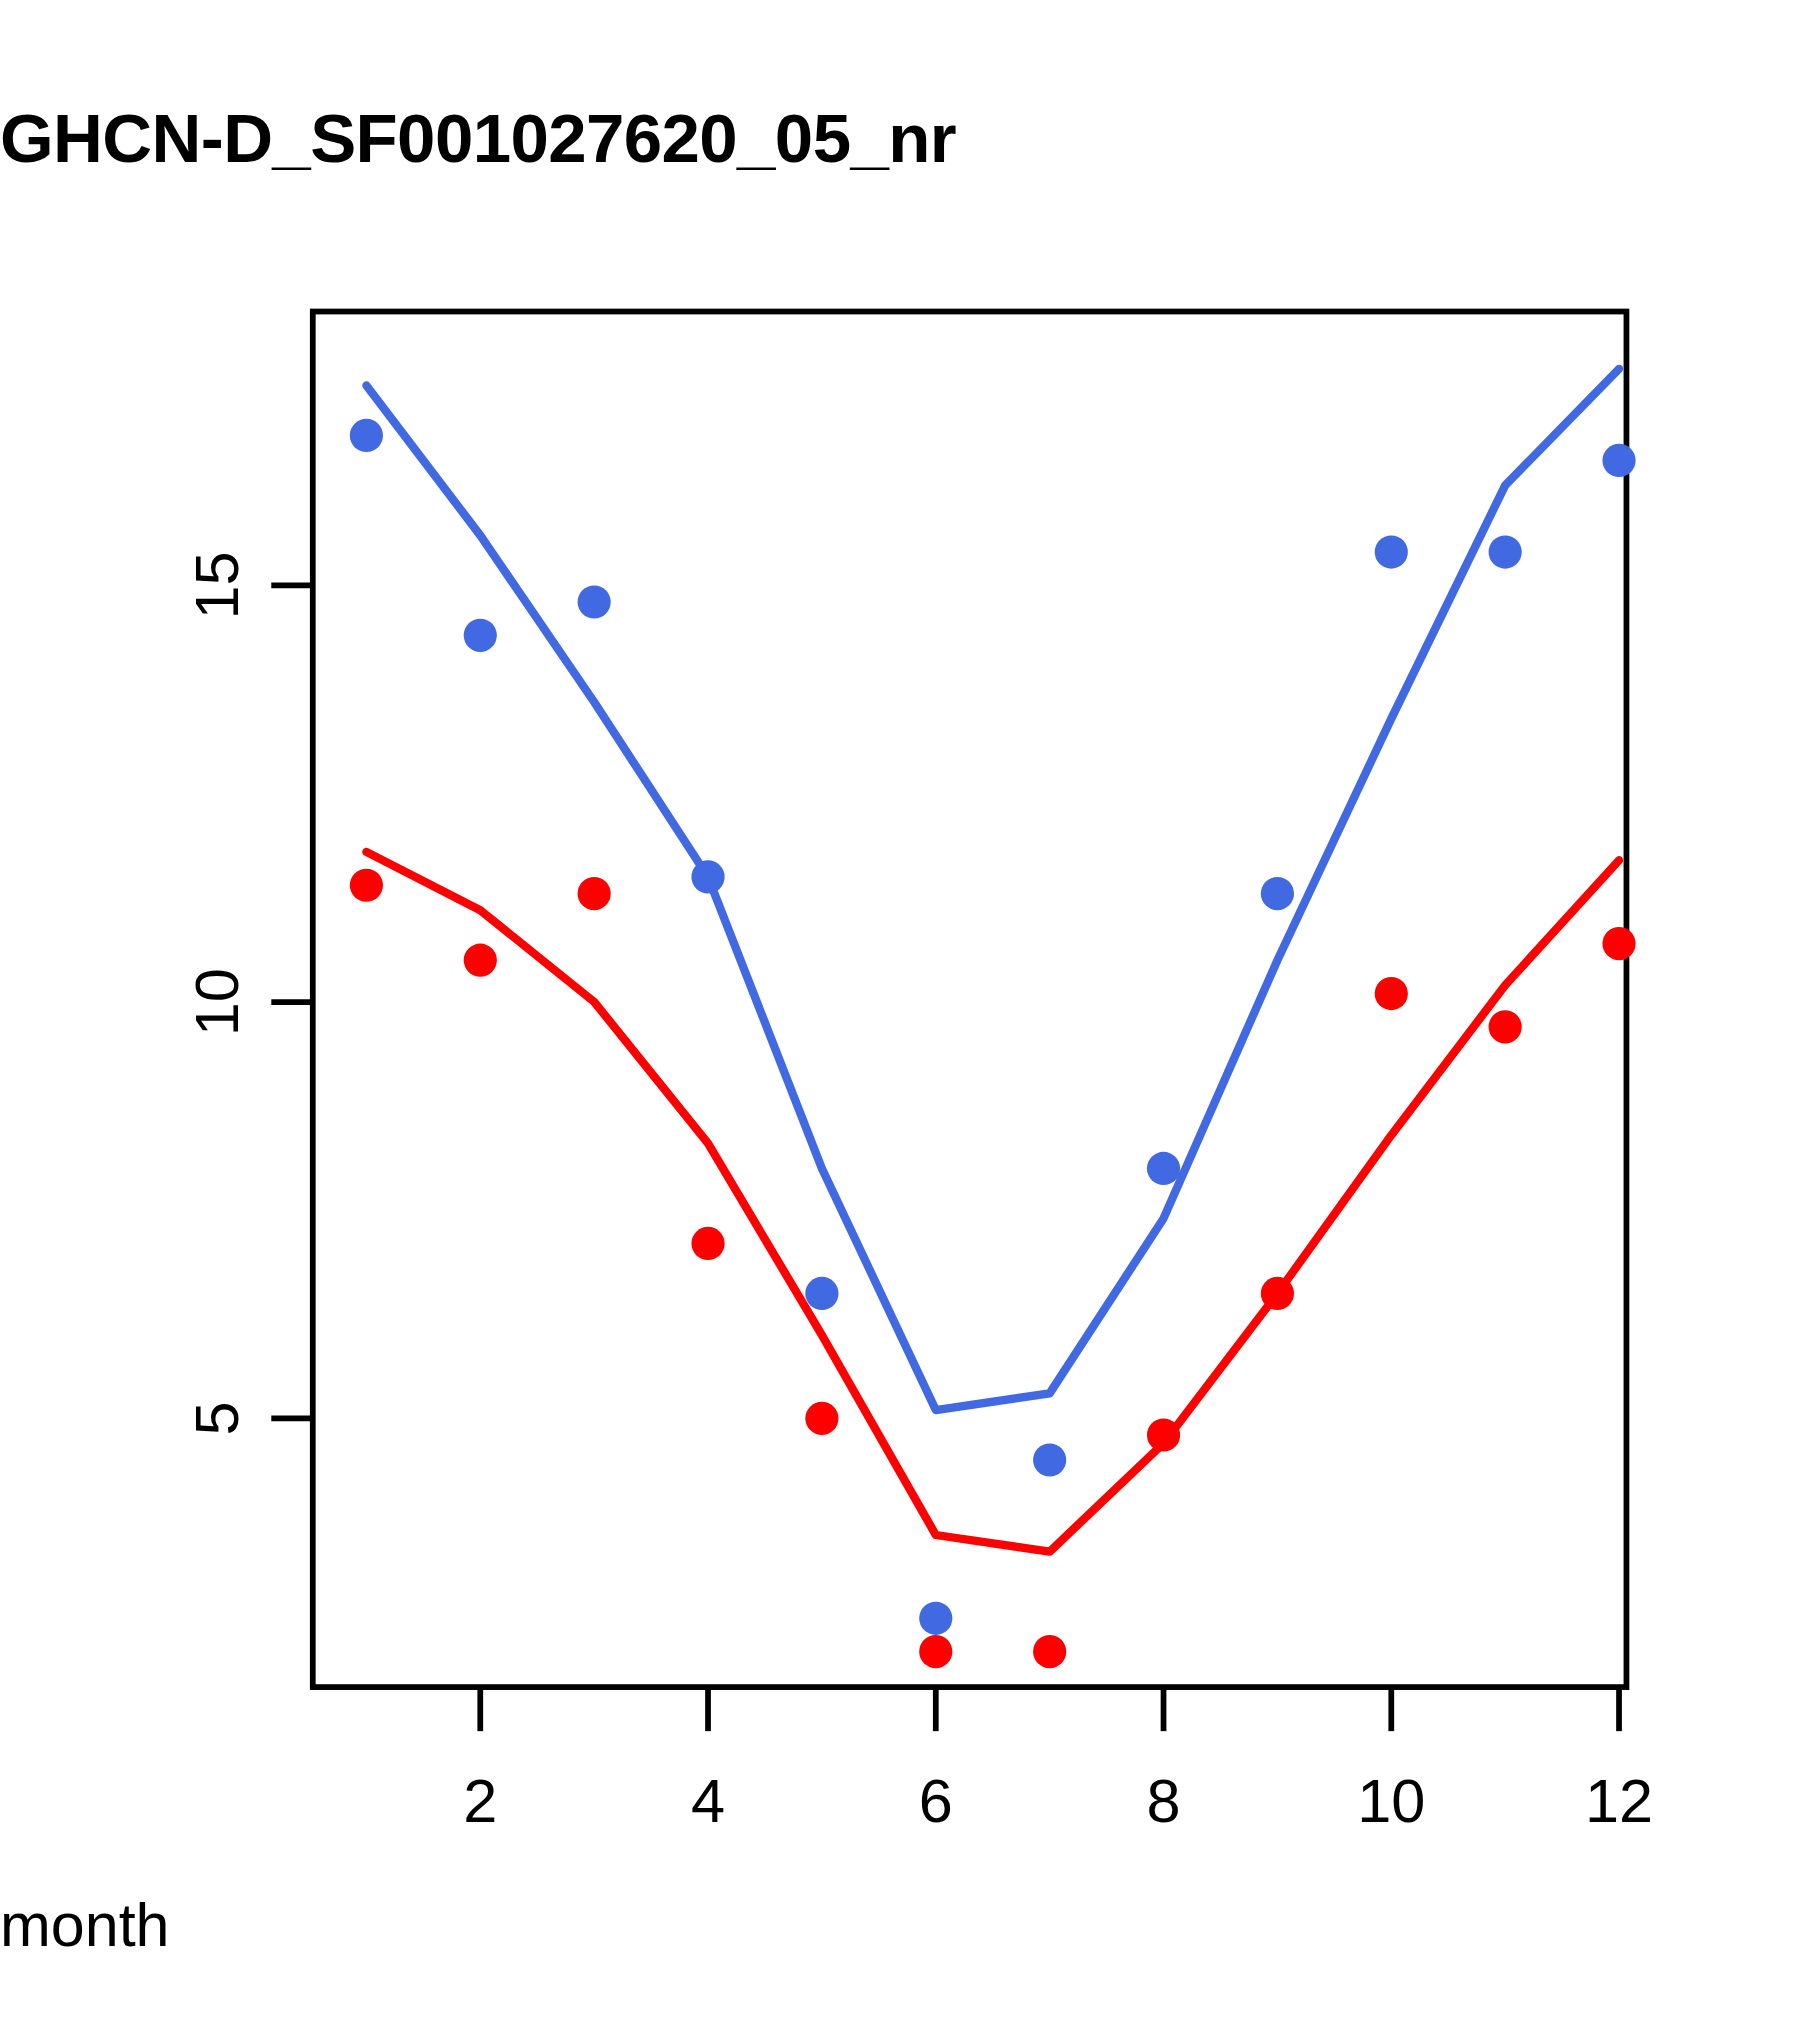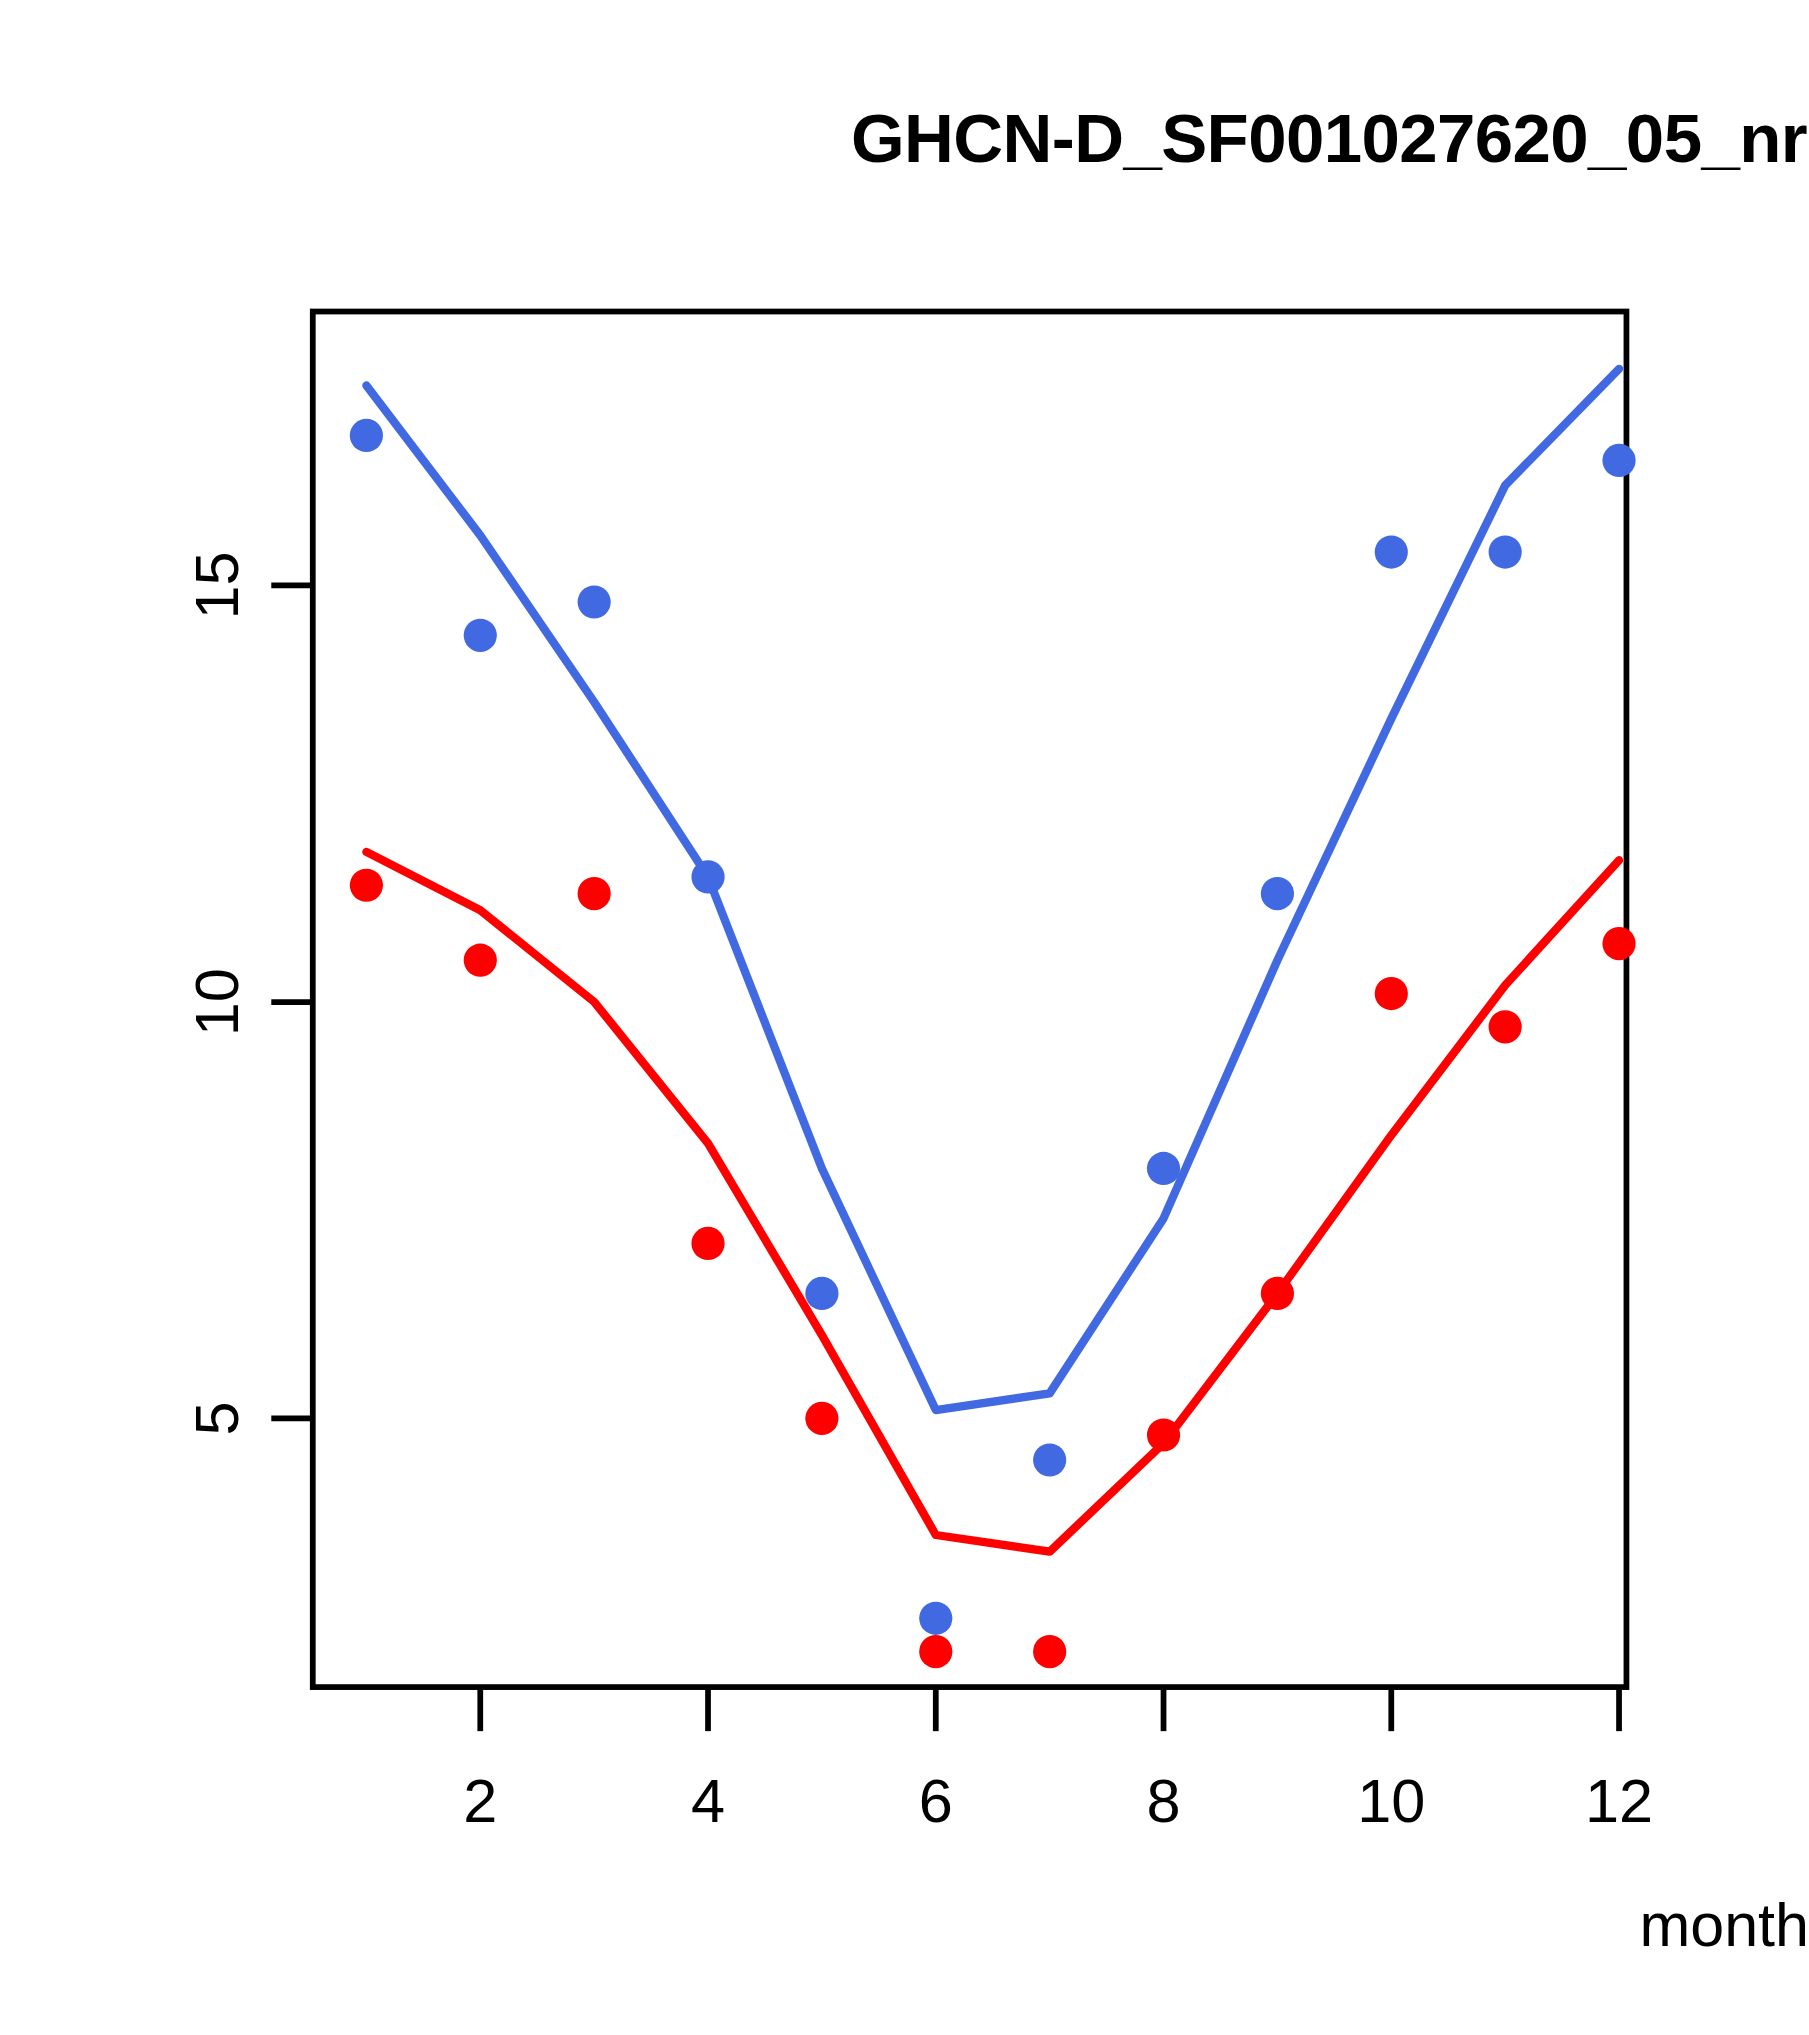--- a/index.html
+++ b/index.html
@@ -7,33 +7,33 @@
     width:1809px; height:2035px;
     font-family:"Liberation Sans", sans-serif;
     color:#000000;
     position:relative;
     overflow:hidden;
   }
   #figure { position:absolute; inset:0; }
   #chart-title {
     position:absolute;
     top:99px; left:0; width:1807px;
-    text-align:right;
+    text-align:left;
     font-size:69px;
     font-weight:bold;
     letter-spacing:-0.6px;
     font-family:"Liberation Sans", sans-serif;
     white-space:nowrap;
   }
   #plot-svg { position:absolute; top:0; left:0; }
   .axis-tick-label { font-size:96px; font-family:"Liberation Sans", sans-serif; fill:#000; }
   #xlabel {
     position:absolute;
     top:1890px; left:0; width:1809px;
-    text-align:right;
+    text-align:left;
     font-size:61px;
     font-family:"Liberation Sans", sans-serif;
   }
 </style>
 </head>
 <body>
 
 <div id="figure">
 
   <div id="chart-title">GHCN-D_SF001027620_05_nr</div>

